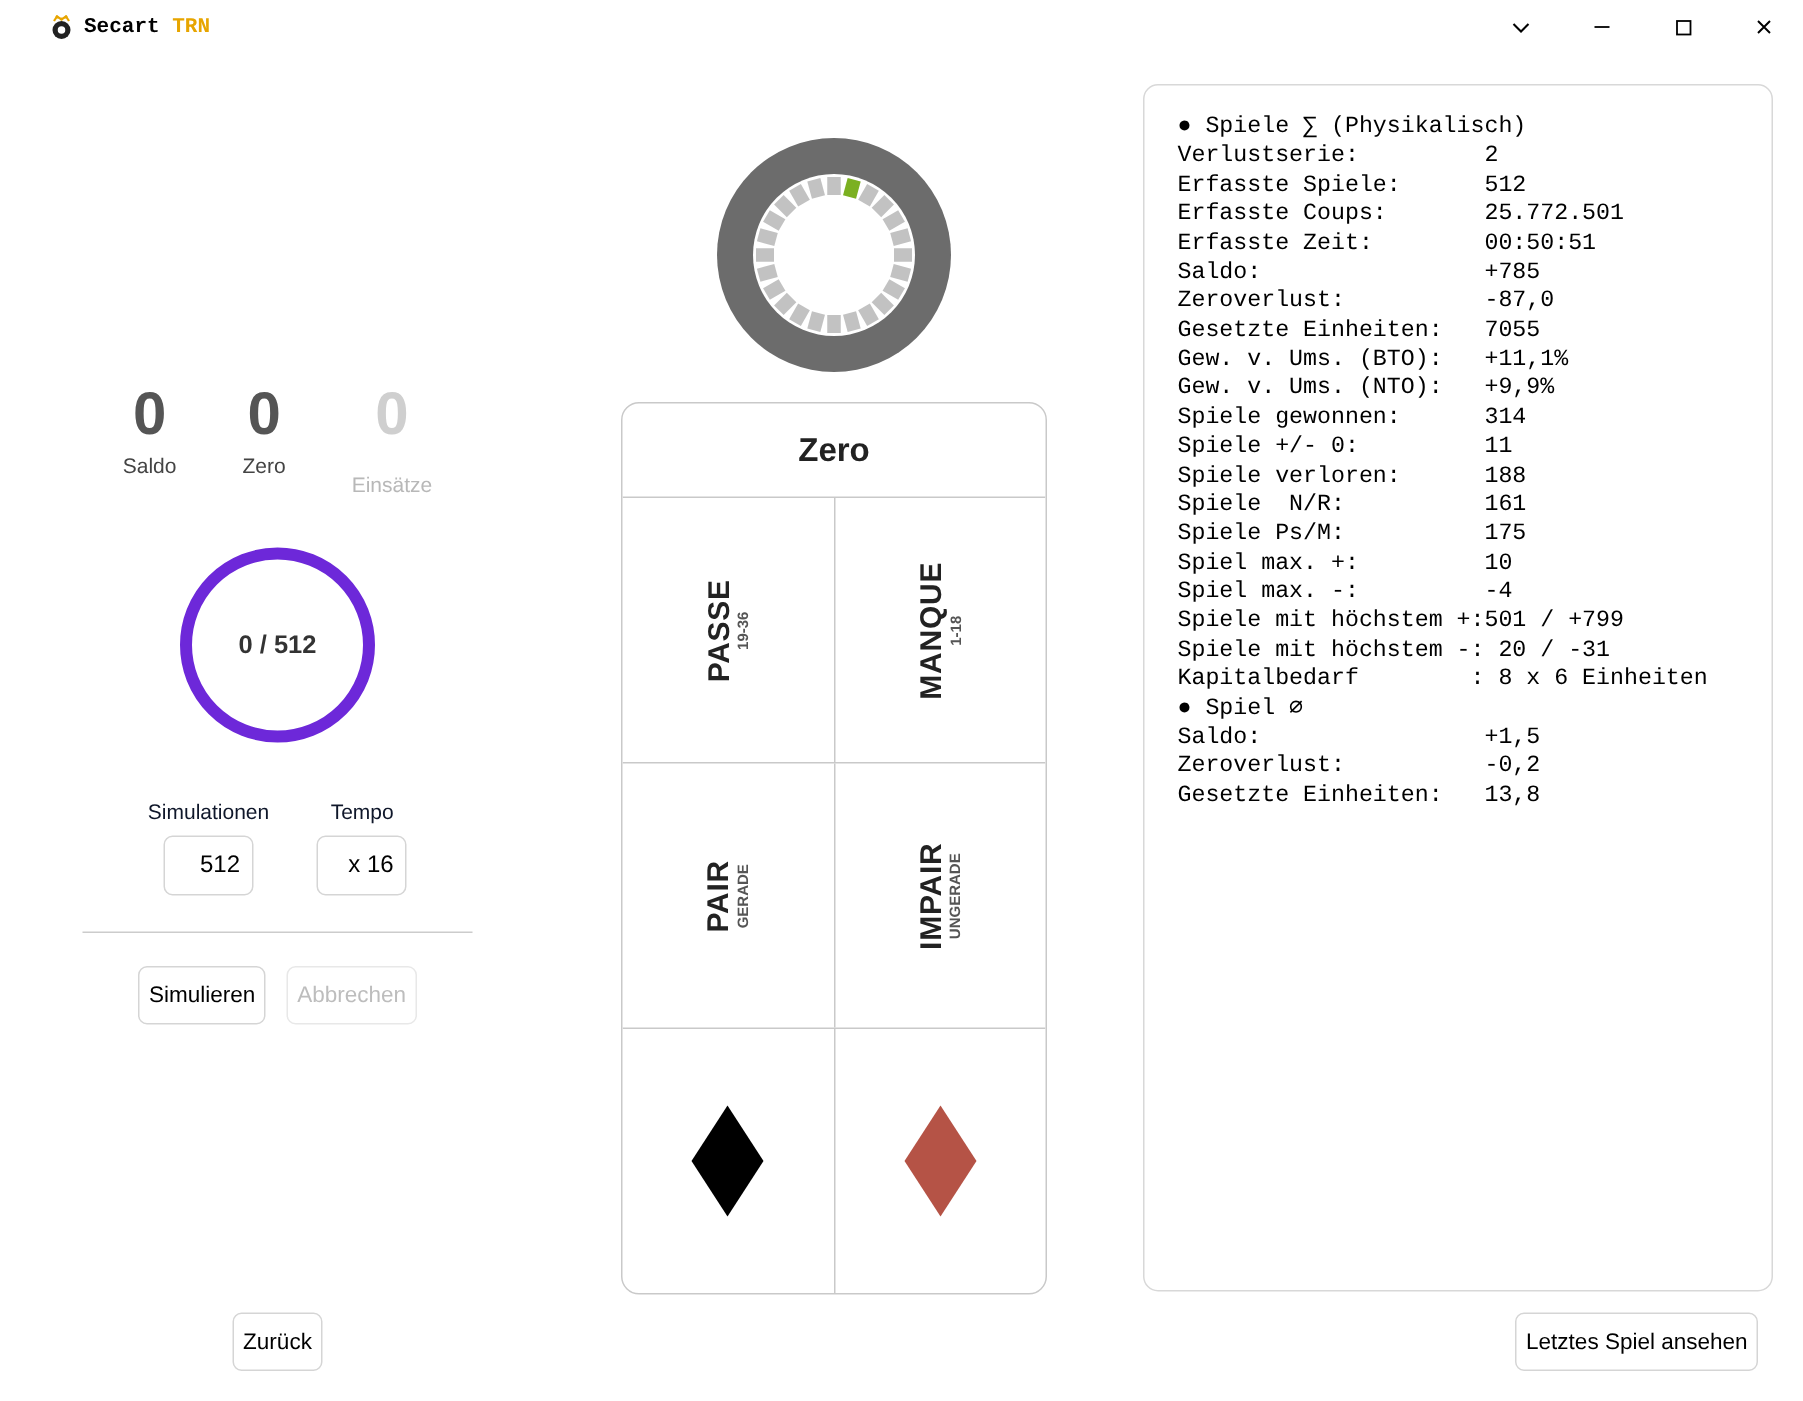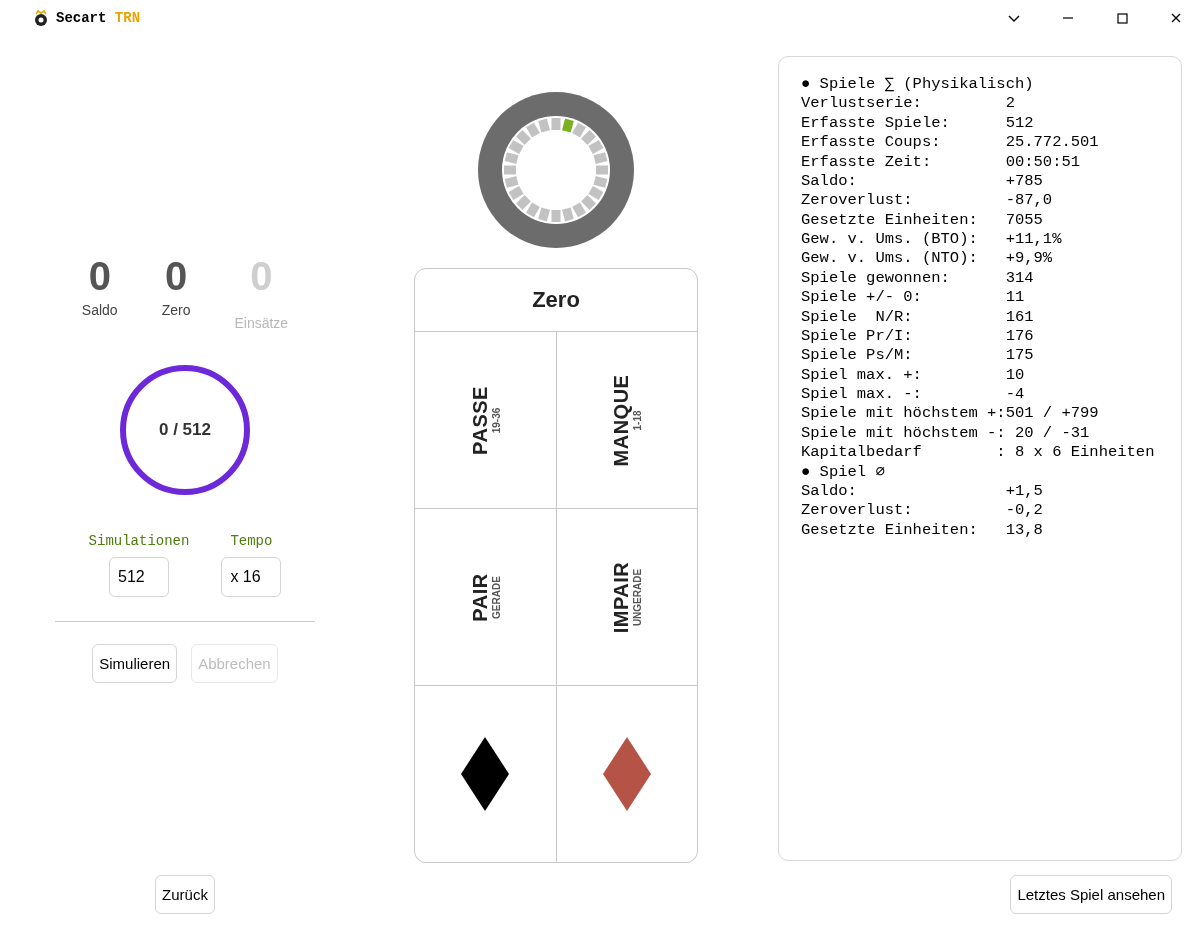--- a/index.html
+++ b/index.html
@@ -67,34 +67,34 @@
     color: #555;
     line-height: 1;
   }
   .counters .dim .big { color: #cfcfcf; }
   .counters .lbl { font-size: 14px; color: #444; margin-top: 6px; }
   .counters .dim .lbl { color: #b8b8b8; margin-top: 19px; }
   .ring {
     margin-top: 34px;
     width: 130px; height: 130px;
     border-radius: 50%;
-    border: 6px solid #6d28d9;
+    border: 8px solid #6d28d9;
     display: flex; align-items: center; justify-content: center;
     font-size: 17px; font-weight: 600; color: #333;
   }
   .inputs {
     margin-top: 38px;
     display: flex;
     gap: 32px;
     text-align: center;
   }
-  .inputs .col label { font-size: 14px; color: #4d7c0f; display:block; margin-bottom:8px;font-family:Liberation Mono, monospace; }
+  .inputs .col label { font-size: 14px; color: #0f172a; display:block; margin-bottom:8px; }
   .inputs input {
     width: 64px;
-    text-align: left;
+    text-align: right;
     border: 1px solid #d5d5d5;
     border-radius: 6px;
     padding: 10px 8px;
     font-size: 16px;
     font-weight: 500;
     font-family: inherit;
   }
   .inputs input:last-child { width: 60px; }
   .rule {
     width: 260px;
@@ -169,21 +169,20 @@
   .stats-panel {
     border: 1px solid #d8d8d8;
     border-radius: 10px;
     padding: 18px 22px 22px 22px;
     font-family: "Consolas", "Menlo", "Courier New", monospace;
     font-size: 15.5px;
     color: #000;
     line-height: 1.25;
     overflow: auto;
     height: calc(100% - 50px);
-    margin-left: 16px;
   }
   .stats-panel .line { white-space: pre; }
   .rightcol { display:flex; flex-direction:column; }
   .right-btn-row { margin-top:14px; display:flex; justify-content:flex-end; padding-right:10px; }
 </style>
 </head>
 <body>
 
 <div class="title-bar">
   <span class="logo">
@@ -356,23 +355,23 @@
           <div class="line"></div>
           <div class="line">Saldo:                +785</div>
           <div class="line">Zeroverlust:          -87,0</div>
           <div class="line">Gesetzte Einheiten:   7055</div>
           <div class="line"></div>
           <div class="line">Gew. v. Ums. (BTO):   +11,1%</div>
           <div class="line">Gew. v. Ums. (NTO):   +9,9%</div>
           <div class="line"></div>
           <div class="line">Spiele gewonnen:      314</div>
           <div class="line">Spiele +/- 0:         11</div>
+          <div class="line">Spiele verloren:      188</div>
           <div class="line"></div>
           <div class="line">Spiele  N/R:          161</div>
-          <div class="line">Spiele Pr/I:          176</div>
           <div class="line">Spiele Ps/M:          175</div>
           <div class="line"></div>
           <div class="line">Spiel max. +:         10</div>
           <div class="line">Spiel max. -:         -4</div>
           <div class="line"></div>
           <div class="line">Spiele mit höchstem +:501 / +799</div>
           <div class="line">Spiele mit höchstem -: 20 / -31</div>
           <div class="line"></div>
           <div class="line">Kapitalbedarf        : 8 x 6 Einheiten</div>
           <div class="line"></div>

